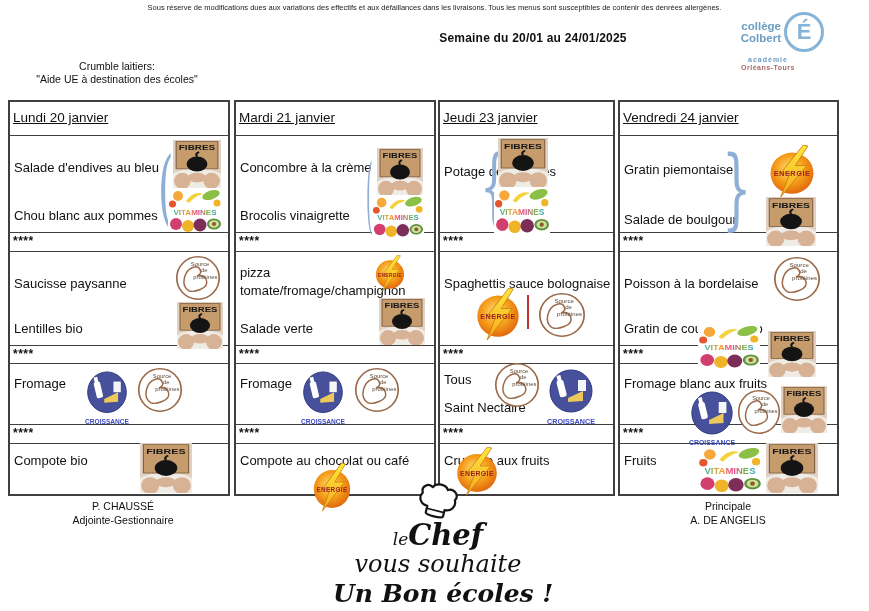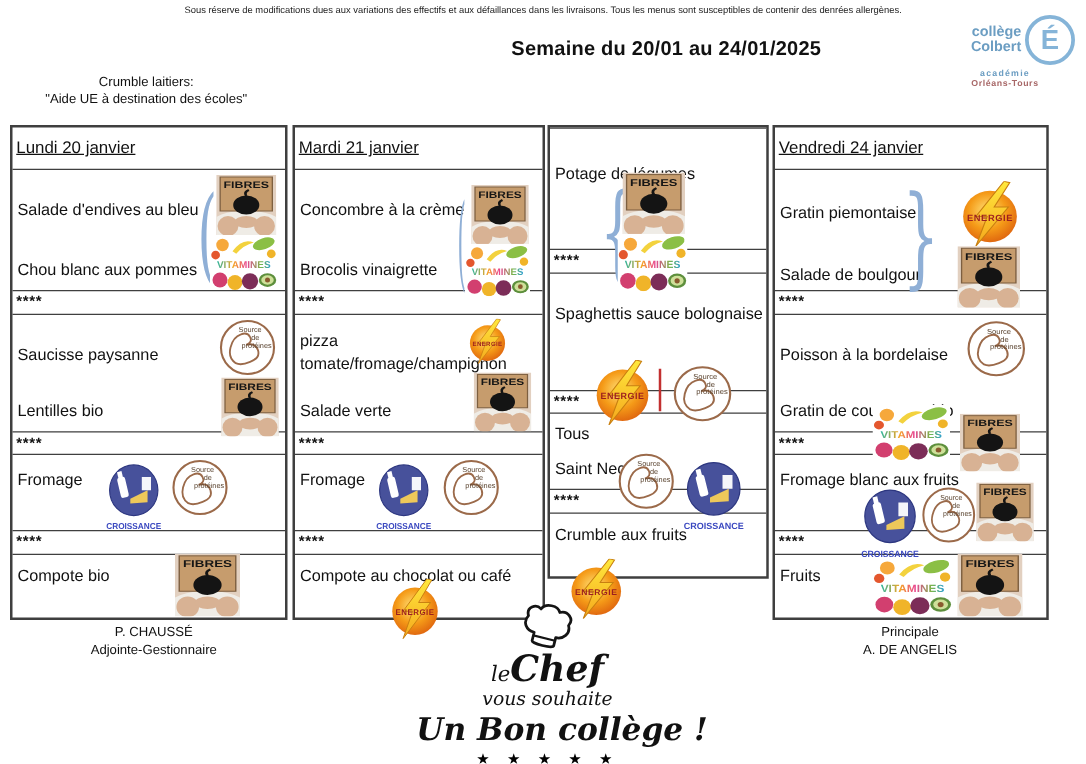--- a/index.html
+++ b/index.html
@@ -3,24 +3,24 @@
 <meta charset="utf-8">
 <style>
   html,body{margin:0;padding:0;}
   body{
     width:869px;height:611px;position:relative;background:#fff;
     font-family:"Liberation Sans",sans-serif;color:#111;overflow:hidden;
   }
   .abs{position:absolute;}
   
   #disclaimer{top:3px;left:0;width:869px;text-align:center;font-size:7.5px;color:#222;}
-  #page-title{top:31px;left:333px;width:400px;text-align:center;font-size:16px;font-weight:bold;letter-spacing:.2px;}
+  #page-title{top:31px;left:333px;width:400px;text-align:center;font-size:12px;font-weight:bold;letter-spacing:.2px;}
   #dairy-note{top:60px;left:8px;width:218px;text-align:center;font-size:10.5px;line-height:1.25;}
   
-  #school-logo{top:12px;left:748px;width:112px;}
+  #school-logo{top:12px;left:712px;width:112px;}
   #school-logo .toprow{display:flex;align-items:center;justify-content:flex-end;}
   #school-logo .schooltxt{text-align:right;font-size:11.5px;font-weight:bold;color:#6b9dc2;line-height:1.05;margin-right:3px;}
   #school-logo .ecircle{width:34px;height:34px;border:3.5px solid #85b4d8;border-radius:50%;
     display:flex;align-items:center;justify-content:center;font-size:22px;font-weight:bold;color:#85b4d8;flex:0 0 auto;}
   #school-logo .acad{margin-top:4px;text-align:center;font-size:7px;font-weight:bold;line-height:1.2;}
   #school-logo .acad .a1{color:#6b9dc2;letter-spacing:1px;}
   #school-logo .acad .a2{color:#a86868;letter-spacing:.5px;}
   
   #menu-table{left:8px;top:100px;width:831px;height:397px;}
   .col{position:absolute;top:0;border:2px solid #3f3f3f;background:#fff;box-sizing:border-box;}
@@ -41,21 +41,21 @@
   
   .signature{text-align:center;font-size:10.5px;line-height:1.35;}
   #signature-left{top:499px;left:28px;width:190px;}
   #signature-right{top:499px;left:628px;width:200px;}
   
   #chef-block{top:483px;left:333px;width:210px;text-align:center;font-family:"DejaVu Serif",serif;}
   #chef-hat{width:52px;height:44px;margin:0 auto -6px auto;display:block;}
   #chef-line1{font-style:italic;line-height:1;}
   #chef-line1 .pre{font-size:17px;}
   #chef-line1 .nm{font-size:29px;font-weight:bold;}
-  #chef-line2{font-style:italic;font-size:15px;margin-top:0px;}
+  #chef-line2{font-style:italic;font-size:24px;margin-top:0px;}
   #chef-line3{font-style:italic;font-size:25px;font-weight:bold;margin-top:1px;white-space:nowrap;}
   #chef-stars{font-size:12px;letter-spacing:5px;margin-top:2px;color:#000;}
 </style>
 </head>
 <body>
 
 <svg width="0" height="0" style="position:absolute" aria-hidden="true">
   <defs>
     <linearGradient id="vitgrad" x1="0" y1="0" x2="1" y2="0">
       <stop offset="0" stop-color="#2bb5a0"></stop>
@@ -147,20 +147,21 @@
     </div>
     <div class="row h-sep sep-row">
         <span>****</span>
       </div>
     <div class="row h-dessert">
       <span class="line" style="top:9px">Compote au chocolat ou café</span>
     </div>
   </div>
 
   <div class="col" style="left:430px;width:177px">
+    <div class="row first h-header"><span class="hdr">Jeudi 23 janvier</span></div>
     <div class="row h-starter">
       <span class="line" style="top:28px">Potage de légumes</span>
     </div>
     <div class="row h-sep sep-row">
         <span>****</span>
       </div>
     <div class="row h-main">
       <span class="line" style="top:24px">Spaghettis sauce bolognaise</span>
     </div>
     <div class="row h-sep2 sep-row">
@@ -595,15 +596,15 @@
 
 <div class="abs" id="chef-block">
   <svg id="chef-hat" viewBox="0 0 60 52">
     <g transform="rotate(14 30 26)">
       <path d="M18,30 C10,30 5,23 9,16 C5,9 13,3 19,7 C22,0 34,0 37,6 C44,2 52,9 48,16 C52,23 46,30 39,30 L39,38 C39,41 18,41 18,38 Z" fill="#fff" stroke="#141414" stroke-width="2.6" stroke-linejoin="round"></path>
       <path d="M18,33 L39,33" stroke="#141414" stroke-width="2"></path>
     </g>
   </svg>
   <div id="chef-line1"><span class="pre">le</span><span class="nm">Chef</span></div>
   <div id="chef-line2">vous souhaite</div>
-  <div id="chef-line3">Un Bon collège !</div>
+  <div id="chef-line3">Un Bon écoles !</div>
   <div id="chef-stars">★ ★ ★ ★ ★</div>
 </div>
 
 </body></html>

